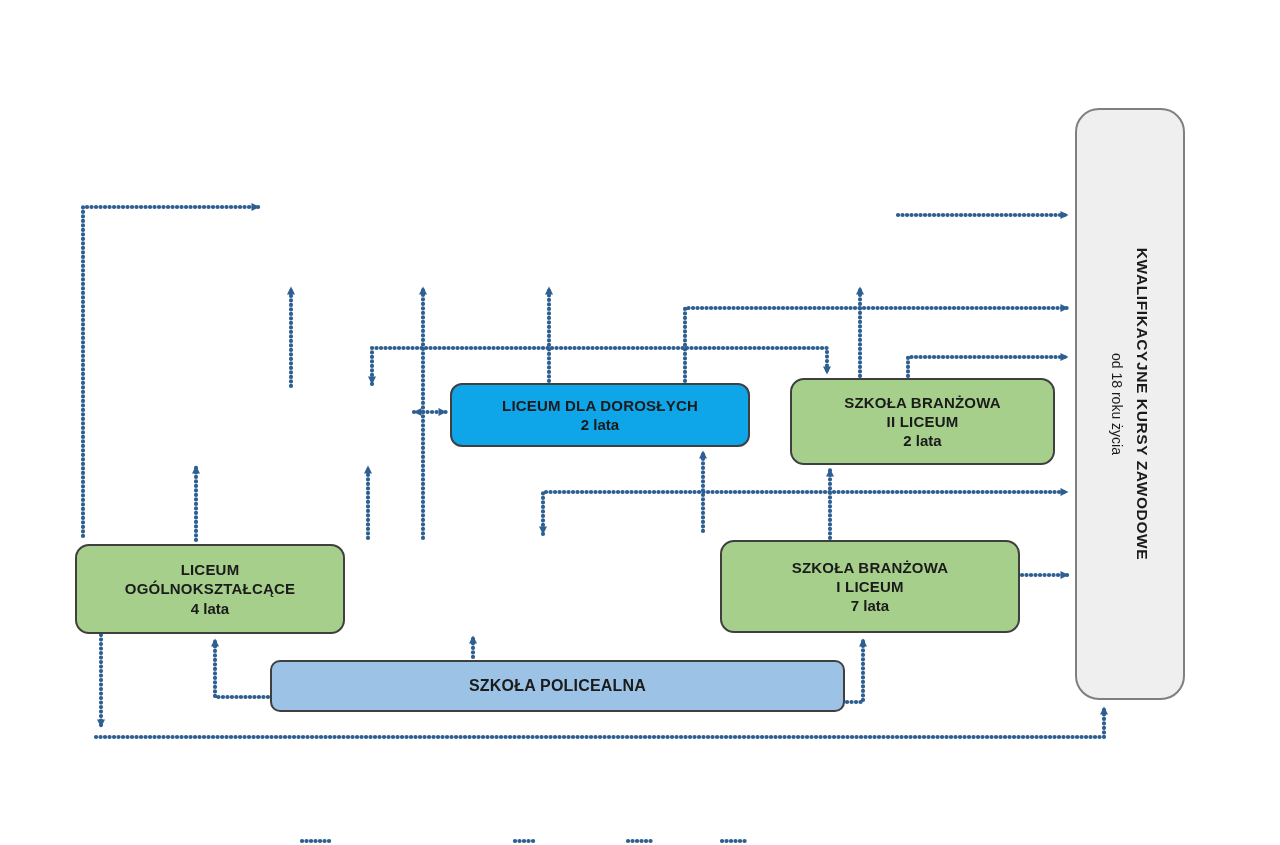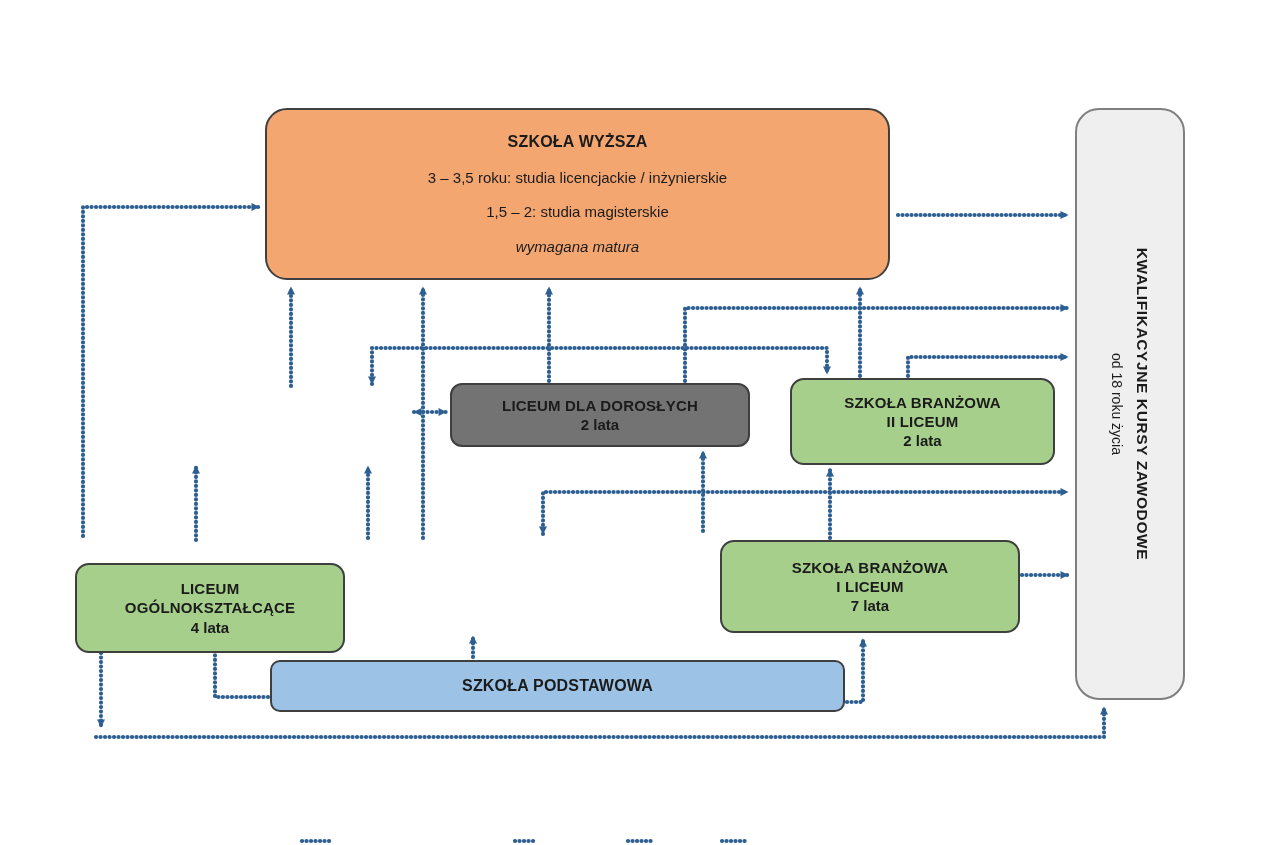--- a/index.html
+++ b/index.html
@@ -9,21 +9,21 @@
        display:flex;flex-direction:column;align-items:center;justify-content:center;
        text-align:center;line-height:1.28;}
   .bt{font-weight:bold;font-size:15px;letter-spacing:.2px;}
   .bl{font-size:15px;}
   .it{font-style:italic;}
   #b-wyzsza{left:265px;top:108px;width:625px;height:172px;border-radius:22px;justify-content:space-evenly;padding:6px 10px;}
   #b-wyzsza .bt{font-size:16px;}
   #b-policealna{left:95px;top:388px;width:315px;height:74px;border-radius:14px;}
   #b-dorosli{left:450px;top:383px;width:300px;height:64px;border-radius:12px;}
   #b-branzowa2{left:790px;top:378px;width:265px;height:87px;border-radius:14px;}
-  #b-liceum{left:75px;top:563px;width:270px;height:90px;border-radius:14px;}
+  #b-liceum{left:75px;top:544px;width:270px;height:90px;border-radius:14px;}
   #b-technikum{left:365px;top:540px;width:340px;height:90px;border-radius:14px;}
   #b-branzowa1{left:720px;top:540px;width:300px;height:93px;border-radius:14px;}
   #b-podstawowa{left:270px;top:660px;width:575px;height:52px;border-radius:10px;}
   #b-podstawowa .bt{font-size:16px;}
   #b-kkz{left:1075px;top:108px;width:110px;height:592px;border-radius:24px;border-color:#7f7f7f;}
   .kkz-rot{position:absolute;left:50%;top:50%;transform:translate(-50%,-50%) rotate(90deg);
            white-space:nowrap;text-align:center;}
   .kkz-title{font-weight:bold;font-size:15.5px;letter-spacing:.6px;}
   .kkz-sub{font-size:14px;margin-top:7px;}
   .dur{font-weight:bold;font-size:15px;}
@@ -67,29 +67,23 @@
     <path class="arrow" d="M473,657 L473,636" marker-end="url(#mE)"></path>
     <path class="arrow" d="M847,702 L863,702 L863,639" marker-end="url(#mE)"></path>
     <path class="arrow" d="M101,635 L101,727" marker-end="url(#mE)"></path>
     <path class="arrow" d="M96,737 L1104,737 L1104,707" marker-end="url(#mE)"></path>
     <path class="arrow" d="M302,841 L330,841"></path>
     <path class="arrow" d="M515,841 L536,841"></path>
     <path class="arrow" d="M628,841 L651,841"></path>
     <path class="arrow" d="M722,841 L745,841"></path>
   </svg>
 
-  <div class="box" id="b-wyzsza" style="background-color: rgb(244, 166, 113);">
-    <div class="bt">SZKOŁA WYŻSZA</div>
-    <div class="bl">3 – 3,5 roku: studia licencjackie / inżynierskie</div>
-    <div class="bl">1,5 – 2: studia magisterskie</div>
-    <div class="bl it">wymagana matura</div>
-  </div>
 
 
-  <div class="box" id="b-dorosli" style="background-color: #737373;">
+  <div class="box" id="b-dorosli" style="background-color: #0ea5e9;">
     <div class="bt">LICEUM DLA DOROSŁYCH</div>
     <div class="dur">2 lata</div>
   </div>
 
   <div class="box" id="b-branzowa2" style="background-color: rgb(166, 207, 140);">
     <div class="bt">SZKOŁA BRANŻOWA</div>
     <div class="bt">II LICEUM</div>
     <div class="dur">2 lata</div>
   </div>
 
@@ -100,21 +94,21 @@
   </div>
 
 
   <div class="box" id="b-branzowa1" style="background-color: rgb(166, 207, 140);">
     <div class="bt">SZKOŁA BRANŻOWA</div>
     <div class="bt">I LICEUM</div>
     <div class="dur">7 lata</div>
   </div>
 
   <div class="box" id="b-podstawowa" style="background-color: rgb(156, 195, 229);">
-    <div class="bt">SZKOŁA PODSTAWOWA</div>
+    <div class="bt">SZKOŁA POLICEALNA</div>
   </div>
 
   <div class="box" id="b-kkz" style="background-color: rgb(239, 239, 239);">
     <div class="kkz-rot">
       <div class="kkz-title">KWALIFIKACYJNE KURSY ZAWODOWE</div>
       <div class="kkz-sub">od 18 roku życia</div>
     </div>
   </div>
 
 </div>

